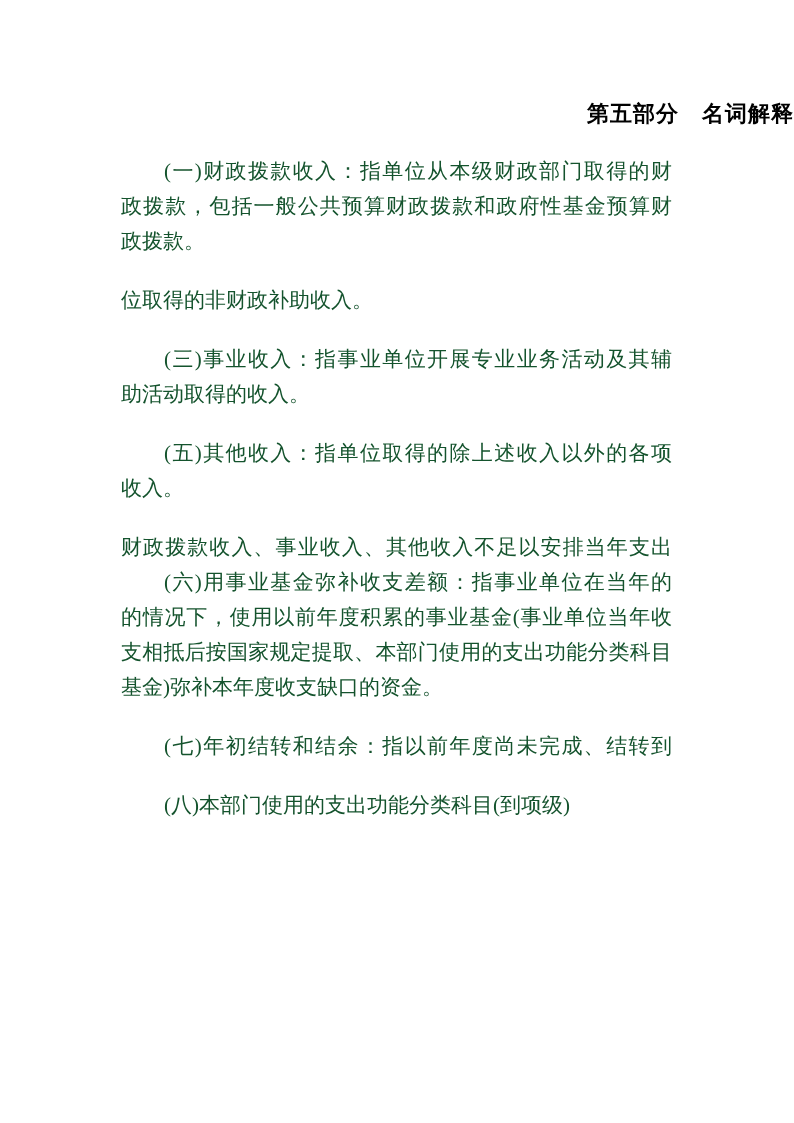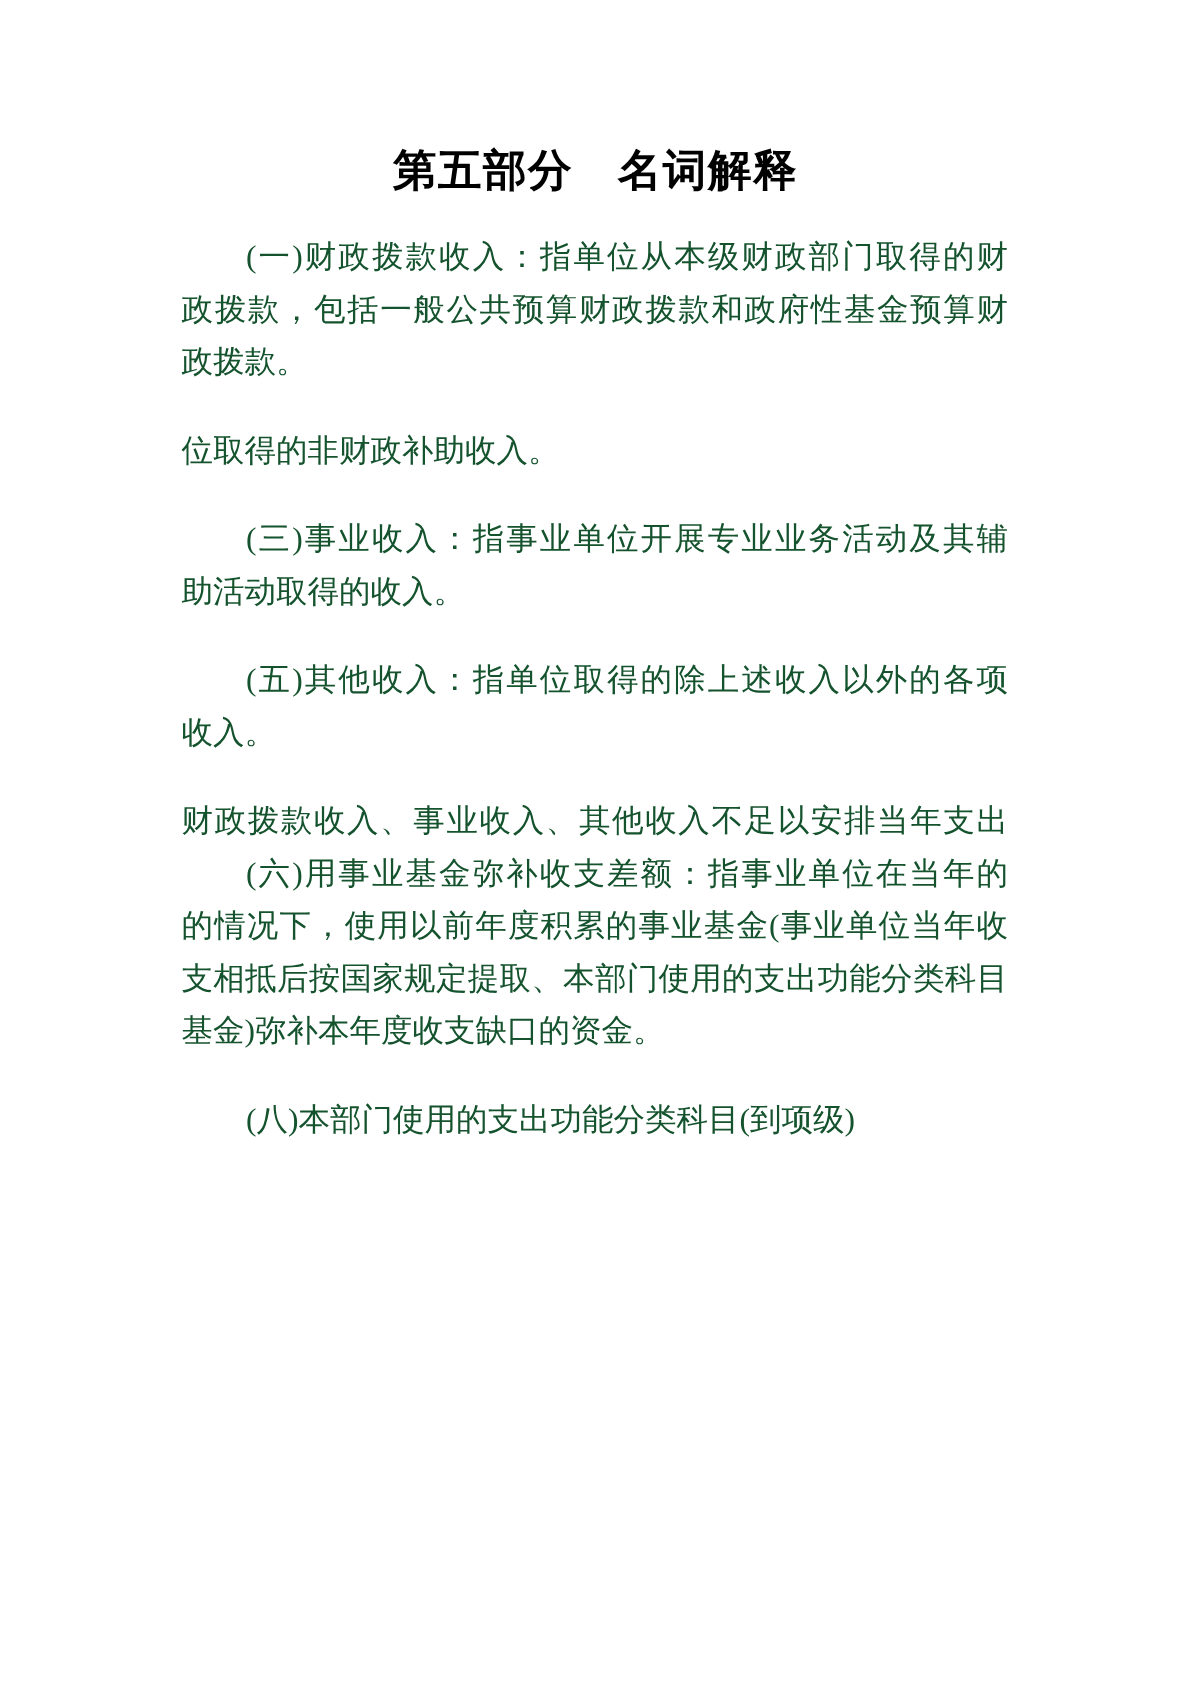--- a/index.html
+++ b/index.html
@@ -12,24 +12,24 @@
     width: 794px;
     height: 1123px;
     margin: 0 auto;
     background: #ffffff;
     overflow: hidden;
     font-family: "Liberation Serif", "DejaVu Serif", serif;
   }
   .title {
     margin: 0;
     padding-top: 92px;
-    text-align: center;
+    text-align: right;
     font-family: "Liberation Sans", "DejaVu Sans", sans-serif;
     font-weight: 700;
-    font-size: 29px;
+    font-size: 22px;
     line-height: 44px;
     color: #000000;
     letter-spacing: 1px;
   }
   .content {
     margin: 18px 122px 0 121px; 
   }
   .para {
     margin: 0 0 24px 0;
   }
@@ -83,20 +83,21 @@
 
     <div class="para">
       <div class="line">财政拨款收入、事业收入、其他收入不足以安排当年支出</div>
       <div class="line first">(六)用事业基金弥补收支差额：指事业单位在当年的</div>
       <div class="line">的情况下，使用以前年度积累的事业基金(事业单位当年收</div>
       <div class="line">支相抵后按国家规定提取、本部门使用的支出功能分类科目</div>
       <div class="line last">基金)弥补本年度收支缺口的资金。</div>
     </div>
 
     <div class="para">
+      <div class="line first">(七)年初结转和结余：指以前年度尚未完成、结转到</div>
     </div>
 
     <div class="para">
       <div class="line first last">(八)本部门使用的支出功能分类科目(到项级)</div>
     </div>
 
   </div>
 </div>
 
 </body></html>

